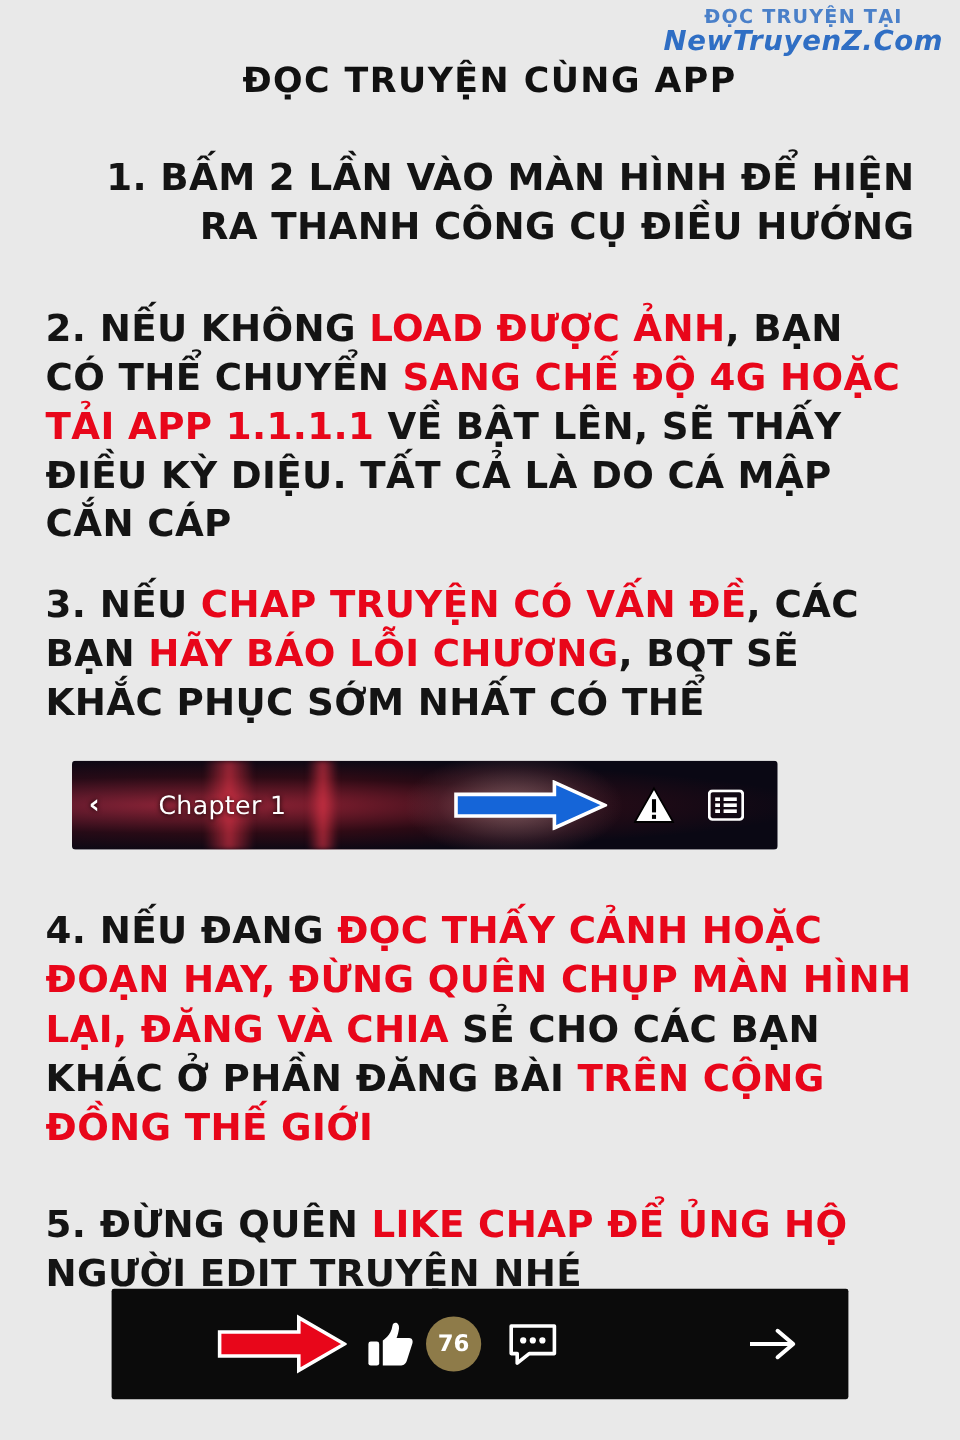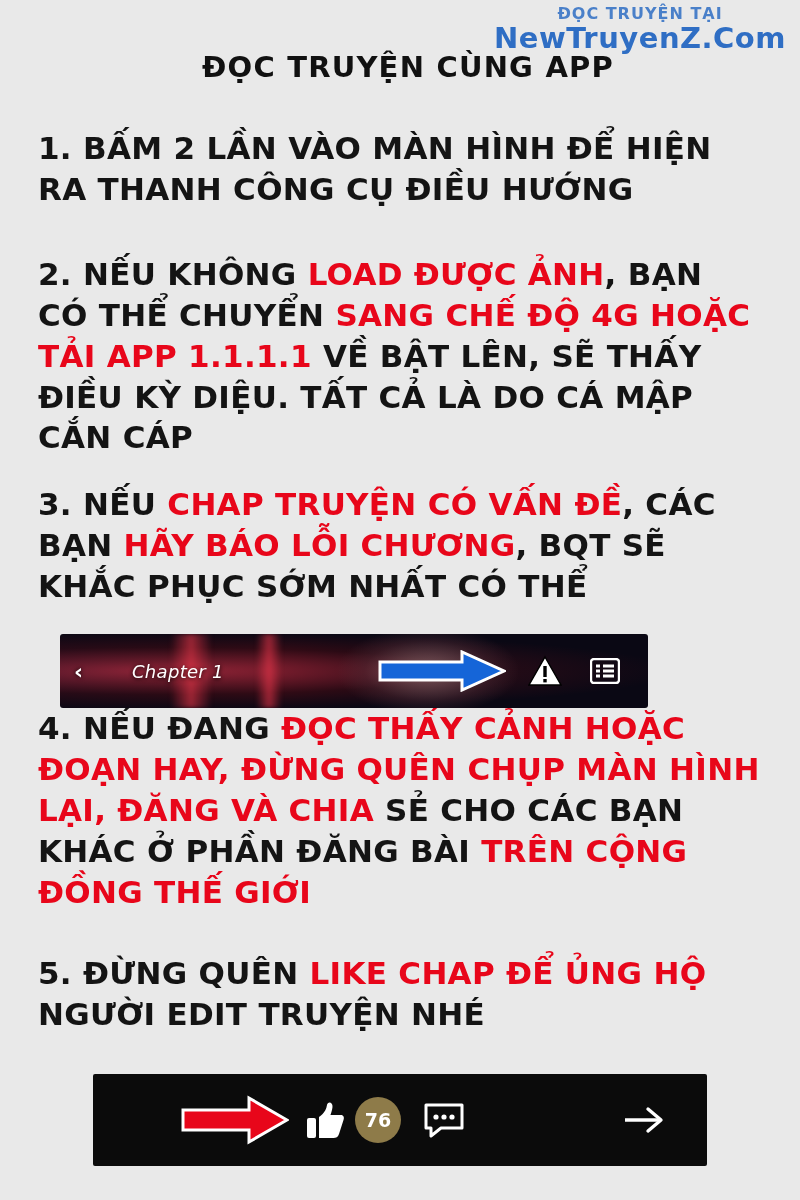--- a/index.html
+++ b/index.html
@@ -26,22 +26,23 @@
     user-select: none;
   }
   .wm-top {
     font-size: 16px;
     font-weight: bold;
     letter-spacing: 1px;
     color: #2f6ec4;
     opacity: .85;
   }
   .wm-main {
-    font-size: 29px;
-    font-weight: bold;
+    font-size: 23px;
+    font-weight: bold;
+    font-style: italic;
     color: #2f6ec4;
     letter-spacing: .5px;
   }
 
   
   .heading {
     position: absolute;
     top: 50px;
     left: 16px; right: 0;
     text-align: center;
@@ -59,21 +60,21 @@
     width: 724px;
   }
   .block {
     font-size: 31px;
     font-weight: bold;
     line-height: 1.32;
     color: #141414;
     letter-spacing: .3px;
     margin-bottom: 26px;
   }
-  .block.b1 { margin-bottom: 44px; }
+  .block.b1 { margin-bottom: 44px; text-align: right; }
   .block.b2 { }
   .block.b3 { margin-bottom: 27px; }
   .block.b4 { margin-bottom: 40px; }
   .block.b5 { margin-bottom: 16px; }
   .red { color: #e8061a; }
 
   
   .chapter-bar {
     position: relative;
     margin: 18px 0 0 22px;
@@ -97,24 +98,23 @@
   }
   .cb-back {
     position: absolute; left: 14px; top: 50%;
     transform: translateY(-50%);
     color: #fff; font-size: 22px; font-weight: bold;
     text-shadow: 0 0 4px #000;
   }
   .cb-title {
     position: absolute; left: 72px; top: 50%;
     transform: translateY(-50%);
-    color: #fff; font-size: 18px; font-weight: normal;
+    color: #fff; font-size: 21px; font-weight: normal;
     text-shadow: 0 1px 4px #000;
     letter-spacing: .3px;
-    font-style: italic;
   }
   .cb-arrow {
     position: absolute;
     left: 318px; top: 16px;
     width: 128px; height: 42px;
   }
   .cb-warn {
     position: absolute;
     right: 86px; top: 50%;
     transform: translateY(-50%);
@@ -216,21 +216,21 @@
         <rect x="1" y="1" width="28" height="24" rx="3" fill="none" stroke="#ffffff" stroke-width="2.4"></rect>
         <rect x="6" y="6.5" width="4" height="3" fill="#fff"></rect>
         <rect x="6" y="11.5" width="4" height="3" fill="#fff"></rect>
         <rect x="6" y="16.5" width="4" height="3" fill="#fff"></rect>
         <rect x="13" y="6.5" width="11" height="3" fill="#fff"></rect>
         <rect x="13" y="11.5" width="11" height="3" fill="#fff"></rect>
         <rect x="13" y="16.5" width="11" height="3" fill="#fff"></rect>
       </svg>
     </div>
 
-    <div class="block b4" style="">
+    <div class="block b4" style="margin-top:48px;">
       <span>4. NẾU ĐANG </span><span class="red">ĐỌC THẤY CẢNH HOẶC ĐOẠN HAY, ĐỪNG QUÊN CHỤP MÀN HÌNH LẠI, ĐĂNG VÀ CHIA</span><span> SẺ CHO CÁC BẠN KHÁC Ở PHẦN ĐĂNG BÀI </span><span class="red">TRÊN CỘNG ĐỒNG THẾ GIỚI</span>
     </div>
 
     <div class="block b5">
       <span>5. ĐỪNG QUÊN </span><span class="red">LIKE CHAP ĐỂ ỦNG HỘ</span><span> NGƯỜI EDIT TRUYỆN NHÉ</span>
     </div>
 
   </div>
 
   <div class="bottom-bar">

